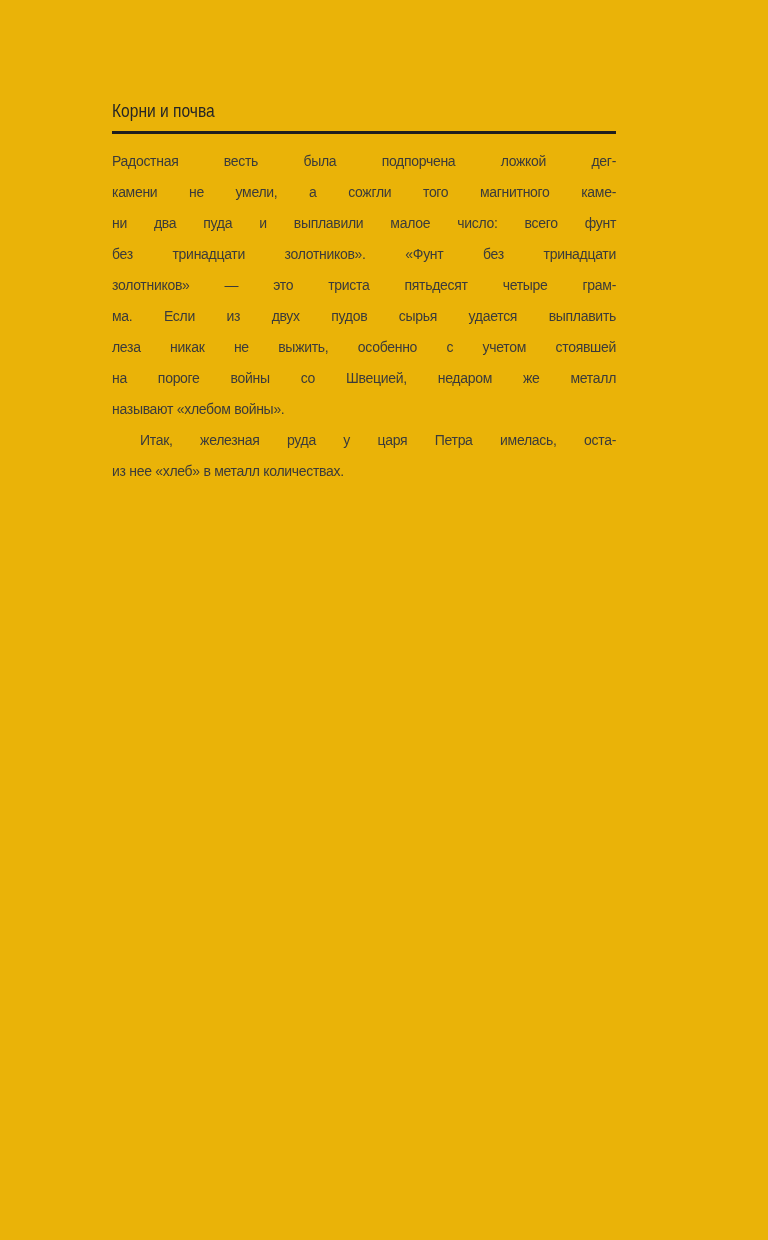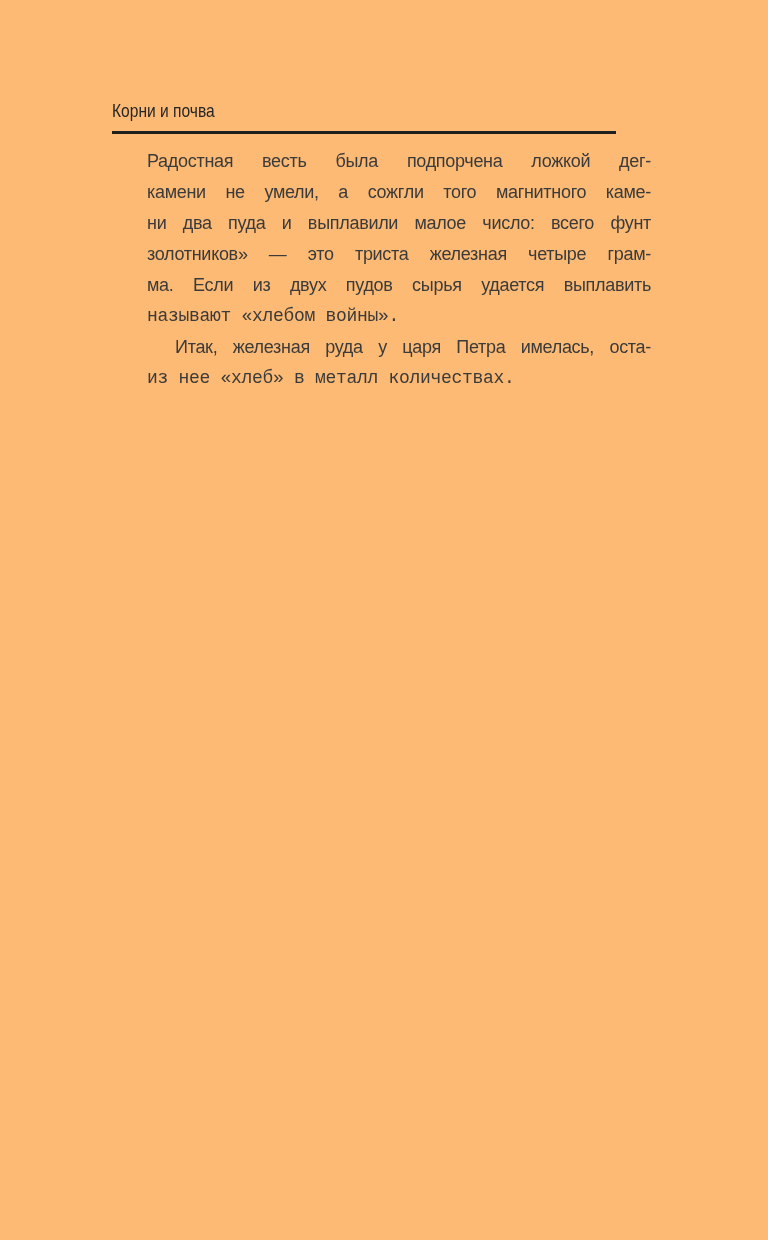--- a/index.html
+++ b/index.html
@@ -4,21 +4,21 @@
 <style>
   html, body {
     margin: 0;
     padding: 0;
     background: #ffffff;
   }
   .page {
     position: relative;
     width: 768px;
     height: 1240px;
-    background: #fdba74;
+    background: #eab308;
     overflow: hidden;
     font-family: "Liberation Sans", sans-serif;
   }
   .running-head {
     position: absolute;
     left: 112px;
     top: 100px;
     width: 504px;
   }
   .running-title {
@@ -33,50 +33,51 @@
     margin-top: 10px;
     width: 504px;
     height: 2.5px;
     background: #1f1f1f;
   }
   .body-text {
     position: absolute;
     left: 112px;
     top: 146px;
     width: 504px;
-    font-size: 18px;
+    font-size: 14px;
     line-height: 31px;
     letter-spacing: -0.3px;
     color: #3b3b3b;
-    margin-left: 35px;
   }
   .line {
     text-align: justify;
     text-align-last: justify;
   }
   .line.last {
     text-align: justify;
     text-align-last: left;
-    font-family: Liberation Mono, monospace;
   }
   .line.indent {
     text-indent: 28px;
   }
 </style>
 </head>
 <body>
 
 <div class="page">
   <div class="running-head">
     <div class="running-title">Корни и почва</div>
     <div class="rule"></div>
   </div>
   <div class="body-text">
       <div class="line">Радостная весть была подпорчена ложкой дег-</div>
       <div class="line">камени не умели, а сожгли того магнитного каме-</div>
       <div class="line">ни два пуда и выплавили малое число: всего фунт</div>
-      <div class="line">золотников» — это триста железная четыре грам-</div>
+      <div class="line">без тринадцати золотников». «Фунт без тринадцати</div>
+      <div class="line">золотников» — это триста пятьдесят четыре грам-</div>
       <div class="line">ма. Если из двух пудов сырья удается выплавить</div>
+      <div class="line">леза никак не выжить, особенно с учетом стоявшей</div>
+      <div class="line">на пороге войны со Швецией, недаром же металл</div>
       <div class="line last">называют «хлебом войны».</div>
       <div class="line indent">Итак, железная руда у царя Петра имелась, оста-</div>
       <div class="line last">из нее «хлеб» в металл количествах.</div>
     </div>
 </div>
 
 </body></html>

